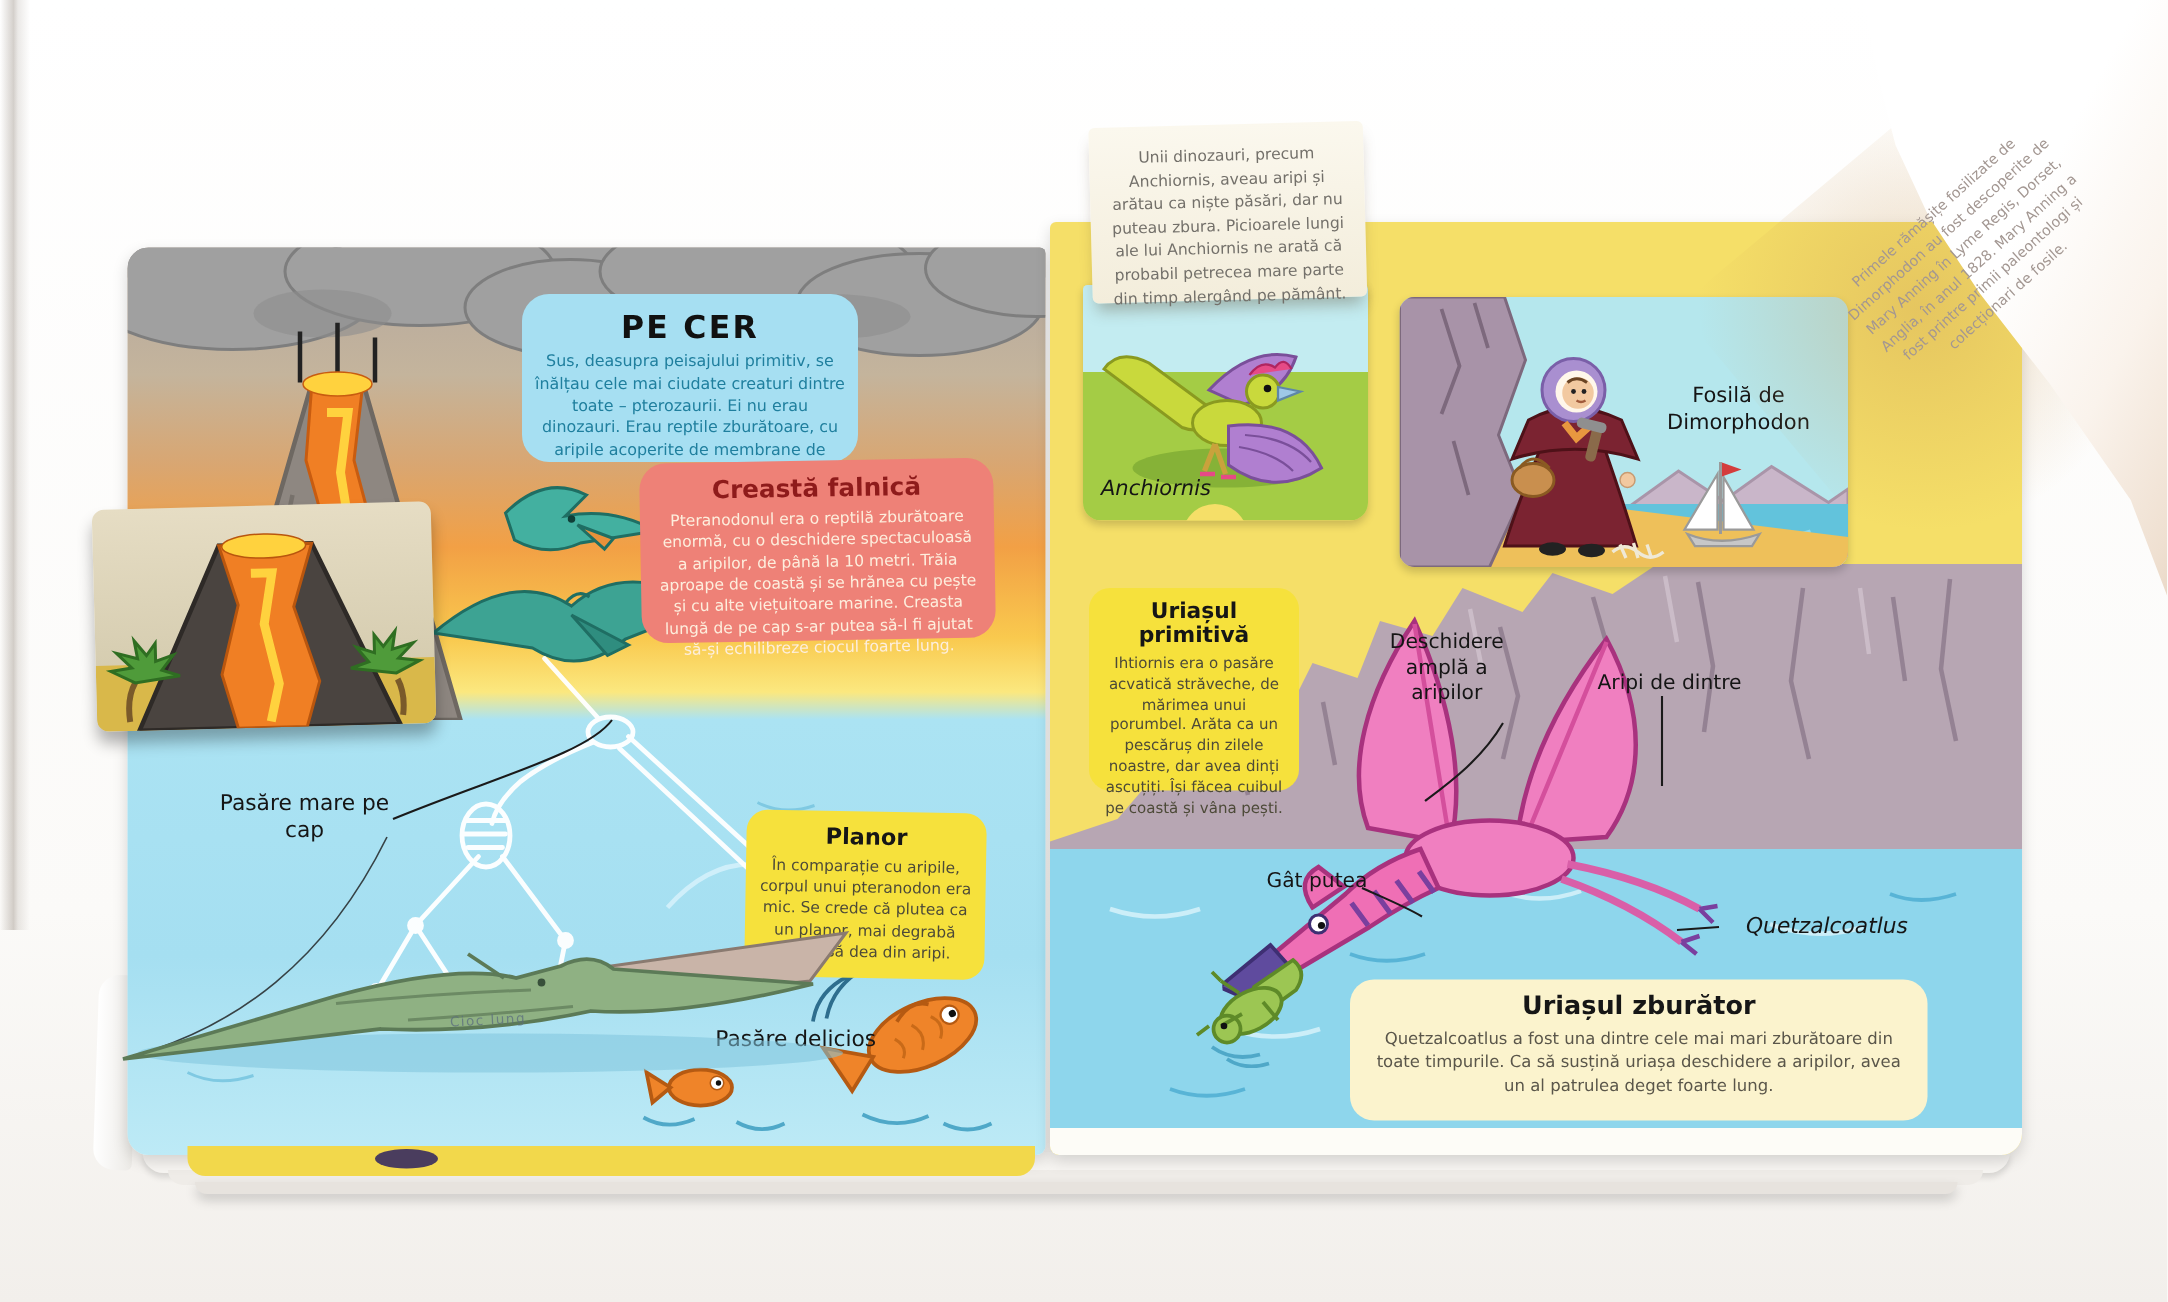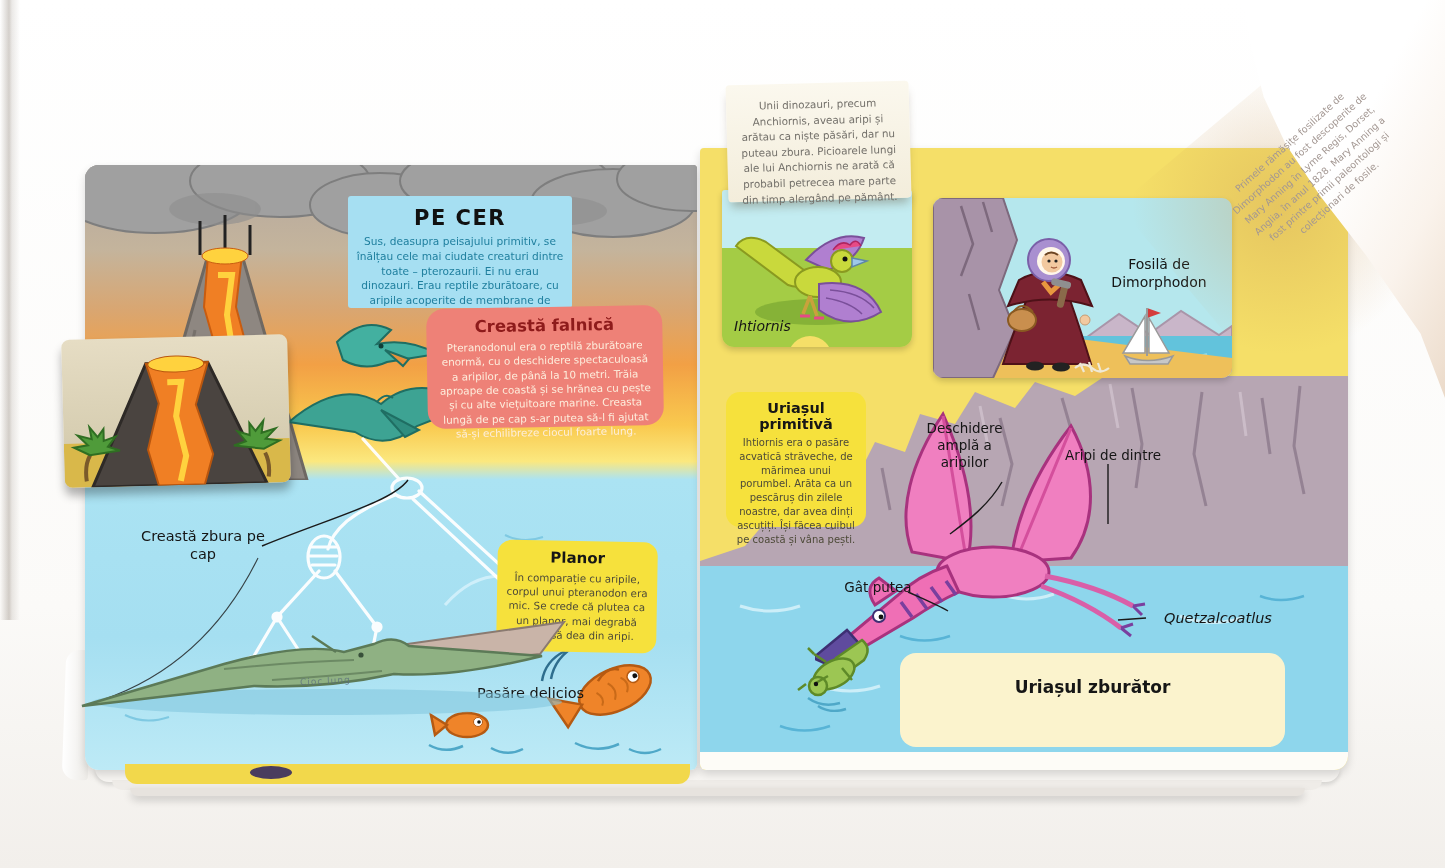--- a/index.html
+++ b/index.html
@@ -10,31 +10,31 @@
   .left-page{left:85px;top:165px;width:612px;height:605px;border-radius:14px 4px 6px 14px;
     background:linear-gradient(180deg,#b3a79f 0%,#c4b49c 14%,#d9a671 24%,#f2a045 33%,#f9c94e 43%,#fbe87f 49%,#abe3f3 52%,#a5dff1 78%,#bdeaf6 100%);
     box-shadow:0 4px 10px rgba(0,0,0,.15);}
   .right-page{left:700px;top:148px;width:648px;height:622px;border-radius:4px 14px 14px 6px;
     background:#f5df68;box-shadow:0 4px 10px rgba(0,0,0,.15);}
   .gutter{left:691px;top:150px;width:20px;height:620px;z-index:3;
     background:linear-gradient(90deg,rgba(60,40,20,0) 0%,rgba(60,40,20,.22) 45%,rgba(60,40,20,.10) 60%,rgba(60,40,20,0) 100%);}
   .box{position:absolute;z-index:6;text-align:center;box-sizing:border-box;}
   .box h3{margin:0 0 4px 0;}
   .box p{margin:0;}
-  .b-blue{background:#a6dff2;border-radius:3px;padding:10px 7px;}
+  .b-blue{background:#a6dff2;border-radius:18px;padding:10px 7px;}
   .b-blue h3{font-size:21px;letter-spacing:1.5px;color:#111;}
   .b-blue p{font-size:10.6px;line-height:1.4;color:#1f7f9e;}
   .b-salmon{background:#ee8177;border-radius:18px;padding:9px 11px;transform:rotate(-1deg);}
   .b-salmon h3{font-size:16.5px;color:#8e1b1b;}
   .b-salmon p{font-size:10.4px;line-height:1.38;color:#fdeedd;}
   .b-yellow{background:#f6e13c;border-radius:14px;padding:8px 9px;}
   .b-yellow h3{font-size:15px;color:#161616;}
   .b-yellow p{font-size:10.3px;line-height:1.38;color:#4d4a38;}
   .b-cream{background:#fbf3cd;border-radius:16px;padding:8px 14px;}
-  .b-cream h3{font-size:17px;color:#161616;margin-top:16px;}
+  .b-cream h3{font-size:17px;color:#161616;}
   .b-cream p{font-size:11px;line-height:1.4;color:#5a564a;}
   .lbl{position:absolute;z-index:6;color:#151515;font-size:13.5px;line-height:1.25;text-align:center;}
   .flap{position:absolute;z-index:6;background:linear-gradient(180deg,#fbf8ee 0%,#f3eddb 100%);
     border-radius:4px;box-shadow:0 8px 10px -3px rgba(90,70,40,.35);transform:rotate(-1.5deg);
     text-align:center;box-sizing:border-box;}
   .flap p{margin:0;font-size:10.4px;line-height:1.5;color:#73706a;}
   .overlay{position:absolute;left:0;top:0;z-index:5;pointer-events:none;}
   .tinytext{position:absolute;z-index:7;font-size:9px;color:#5b6e7e;opacity:.75;transform:rotate(-3deg);letter-spacing:1px;}
   .corner-text{position:absolute;z-index:9;width:178px;transform:rotate(-42deg);
     font-size:9.6px;line-height:1.55;color:#a39792;text-align:center;}
@@ -167,21 +167,21 @@
     <p>Sus, deasupra peisajului primitiv, se înălțau cele mai ciudate creaturi dintre toate – pterozaurii. Ei nu erau dinozauri. Erau reptile zburătoare, cu aripile acoperite de membrane de piele.</p>
   </div>
   <div class="box b-salmon" style="left:427px;top:307px;width:236px;height:120px;">
     <h3>Creastă falnică</h3>
     <p>Pteranodonul era o reptilă zburătoare enormă, cu o deschidere spectaculoasă a aripilor, de până la 10 metri. Trăia aproape de coastă și se hrănea cu pește și cu alte viețuitoare marine. Creasta lungă de pe cap s-ar putea să-l fi ajutat să-și echilibreze ciocul foarte lung.</p>
   </div>
   <div class="box b-yellow" style="left:497px;top:541px;width:160px;height:111px;transform:rotate(1deg);">
     <h3>Planor</h3>
     <p>În comparație cu aripile, corpul unui pteranodon era mic. Se crede că plutea ca un planor, mai degrabă decât să dea din aripi.</p>
   </div>
-  <div class="lbl" style="left:134px;top:527px;width:138px;font-size:14.5px;">Creastă zbura pe cap</div>
+  <div class="lbl" style="left:134px;top:527px;width:138px;font-size:14.5px;">Pasăre mare pe cap</div>
   <div class="lbl" style="left:468px;top:684px;width:125px;font-size:14.5px;white-space:nowrap;">Pasăre delicios</div>
 
   <div class="page right-page">
 
     <svg width="648" height="240" viewBox="0 0 648 240" style="position:absolute;left:0;top:228px;">
       <path d="M0,185 L45,170 L75,135 L100,140 L125,100 L155,106 L175,66 L205,76 L220,38 L255,48 L275,16 L315,32 L335,6 L375,20 L405,0 L648,0 L648,240 L0,240 Z" fill="#b7a6b3"></path>
       <g stroke="#8e7b8d" stroke-width="3" fill="none" opacity=".85">
         <path d="M300,42 l12,46 l-10,42 M362,22 l15,52 l-8,46 M432,12 l10,56 l-6,44 M502,16 l-8,62 l12,52 M562,22 l8,56 M240,62 l10,46 M182,92 l8,42 M122,112 l10,42 M600,10 l-6,60 l10,48"></path>
       </g>
       <g stroke="#cdbfca" stroke-width="3" fill="none" opacity=".9">
@@ -214,21 +214,21 @@
       <path d="M111,60 q8,-11 17,-5 q6,-8 11,1" fill="#e64a86" stroke="#b02560" stroke-width="1.5"></path>
       <polygon points="130,68 145,71 130,77" fill="#9ec8e8" stroke="#5e87a8" stroke-width="1.5"></polygon>
       <circle cx="123" cy="69" r="2.5" fill="#111"></circle>
       <path d="M97,94 q46,-6 62,28 q-32,20 -62,-2 z" fill="#b07fd0" stroke="#7a4f9a" stroke-width="2"></path>
       <path d="M108,100 q30,2 44,18 M104,108 q24,4 36,16" stroke="#7a4f9a" stroke-width="1.5" fill="none"></path>
       <path d="M88,106 l-7,18 m7,-18 l7,20" stroke="#c9a23c" stroke-width="3.5" fill="none"></path>
       <path d="M78,126 h10 M92,128 h10" stroke="#e64a86" stroke-width="3"></path>
     </svg>
     <div style="position:absolute;left:66px;top:146px;width:44px;height:22px;background:#f5df68;border-radius:22px 22px 0 0;"></div>
   </div>
-  <div class="lbl" style="left:734px;top:318px;width:110px;font-size:14px;font-style:italic;text-align:left;">Ihtiornis</div>
+  <div class="lbl" style="left:734px;top:318px;width:110px;font-size:14px;font-style:italic;text-align:left;">Anchiornis</div>
 
   <div class="abs" style="left:730px;top:192px;width:178px;height:12px;background:rgba(60,45,20,.25);filter:blur(4px);z-index:5;"></div>
   <div class="flap" style="left:727px;top:83px;width:183px;height:117px;padding:14px 10px;">
     <p>Unii dinozauri, precum Anchiornis, aveau aripi și arătau ca niște păsări, dar nu puteau zbura. Picioarele lungi ale lui Anchiornis ne arată că probabil petrecea mare parte din timp alergând pe pământ.</p>
   </div>
 
   <div class="abs" style="left:933px;top:198px;width:299px;height:180px;z-index:6;border-radius:10px;overflow:hidden;box-shadow:0 3px 6px rgba(0,0,0,.18);">
     <svg width="299" height="180" viewBox="0 0 299 180">
       <rect width="299" height="180" fill="#b5e7ed"></rect>
       <path d="M150,142 l36,-26 l30,20 l32,-23 l38,24 l13,-9 v52 h-149 z" fill="#c9b6c9" stroke="#a995a9" stroke-width="2"></path>
@@ -304,20 +304,21 @@
     <circle cx="24" cy="62" r="2.2" fill="#111"></circle>
     <path d="M16,76 q14,10 32,5 M26,84 q12,8 28,3" stroke="#4fa8c8" stroke-width="2.5" fill="none"></path>
   </svg>
 
   <div class="box b-yellow" style="left:726px;top:392px;width:140px;height:135px;">
     <h3 style="font-size:14.5px;">Uriașul primitivă</h3>
     <p style="font-size:10px;">Ihtiornis era o pasăre acvatică străveche, de mărimea unui porumbel. Arăta ca un pescăruș din zilele noastre, dar avea dinți ascuțiți. Își făcea cuibul pe coastă și vâna pești.</p>
   </div>
   <div class="box b-cream" style="left:900px;top:653px;width:385px;height:94px;">
     <h3>Uriașul zburător</h3>
+    <p>Quetzalcoatlus a fost una dintre cele mai mari zburătoare din toate timpurile. Ca să susțină uriașa deschidere a aripilor, avea un al patrulea deget foarte lung.</p>
   </div>
   <div class="lbl" style="left:912px;top:420px;width:105px;">Deschidere amplă a aripilor</div>
   <div class="lbl" style="left:1058px;top:447px;width:110px;white-space:nowrap;">Aripi de dintre</div>
   <div class="lbl" style="left:843px;top:579px;width:70px;white-space:nowrap;">Gât putea</div>
   <div class="lbl" style="left:1150px;top:609px;width:150px;font-size:14.5px;font-style:italic;white-space:nowrap;text-align:left;margin-left:14px;">Quetzalcoatlus</div>
 
   <svg class="overlay" width="1445" height="868" viewBox="0 0 1445 868">
     <g stroke="#1a1a1a" stroke-width="1.4" fill="none">
       <path d="M262,546 C330,518 392,502 408,480"></path>
       <path d="M258,558 C215,645 155,682 102,700" stroke-width="1.1" opacity=".8"></path>

